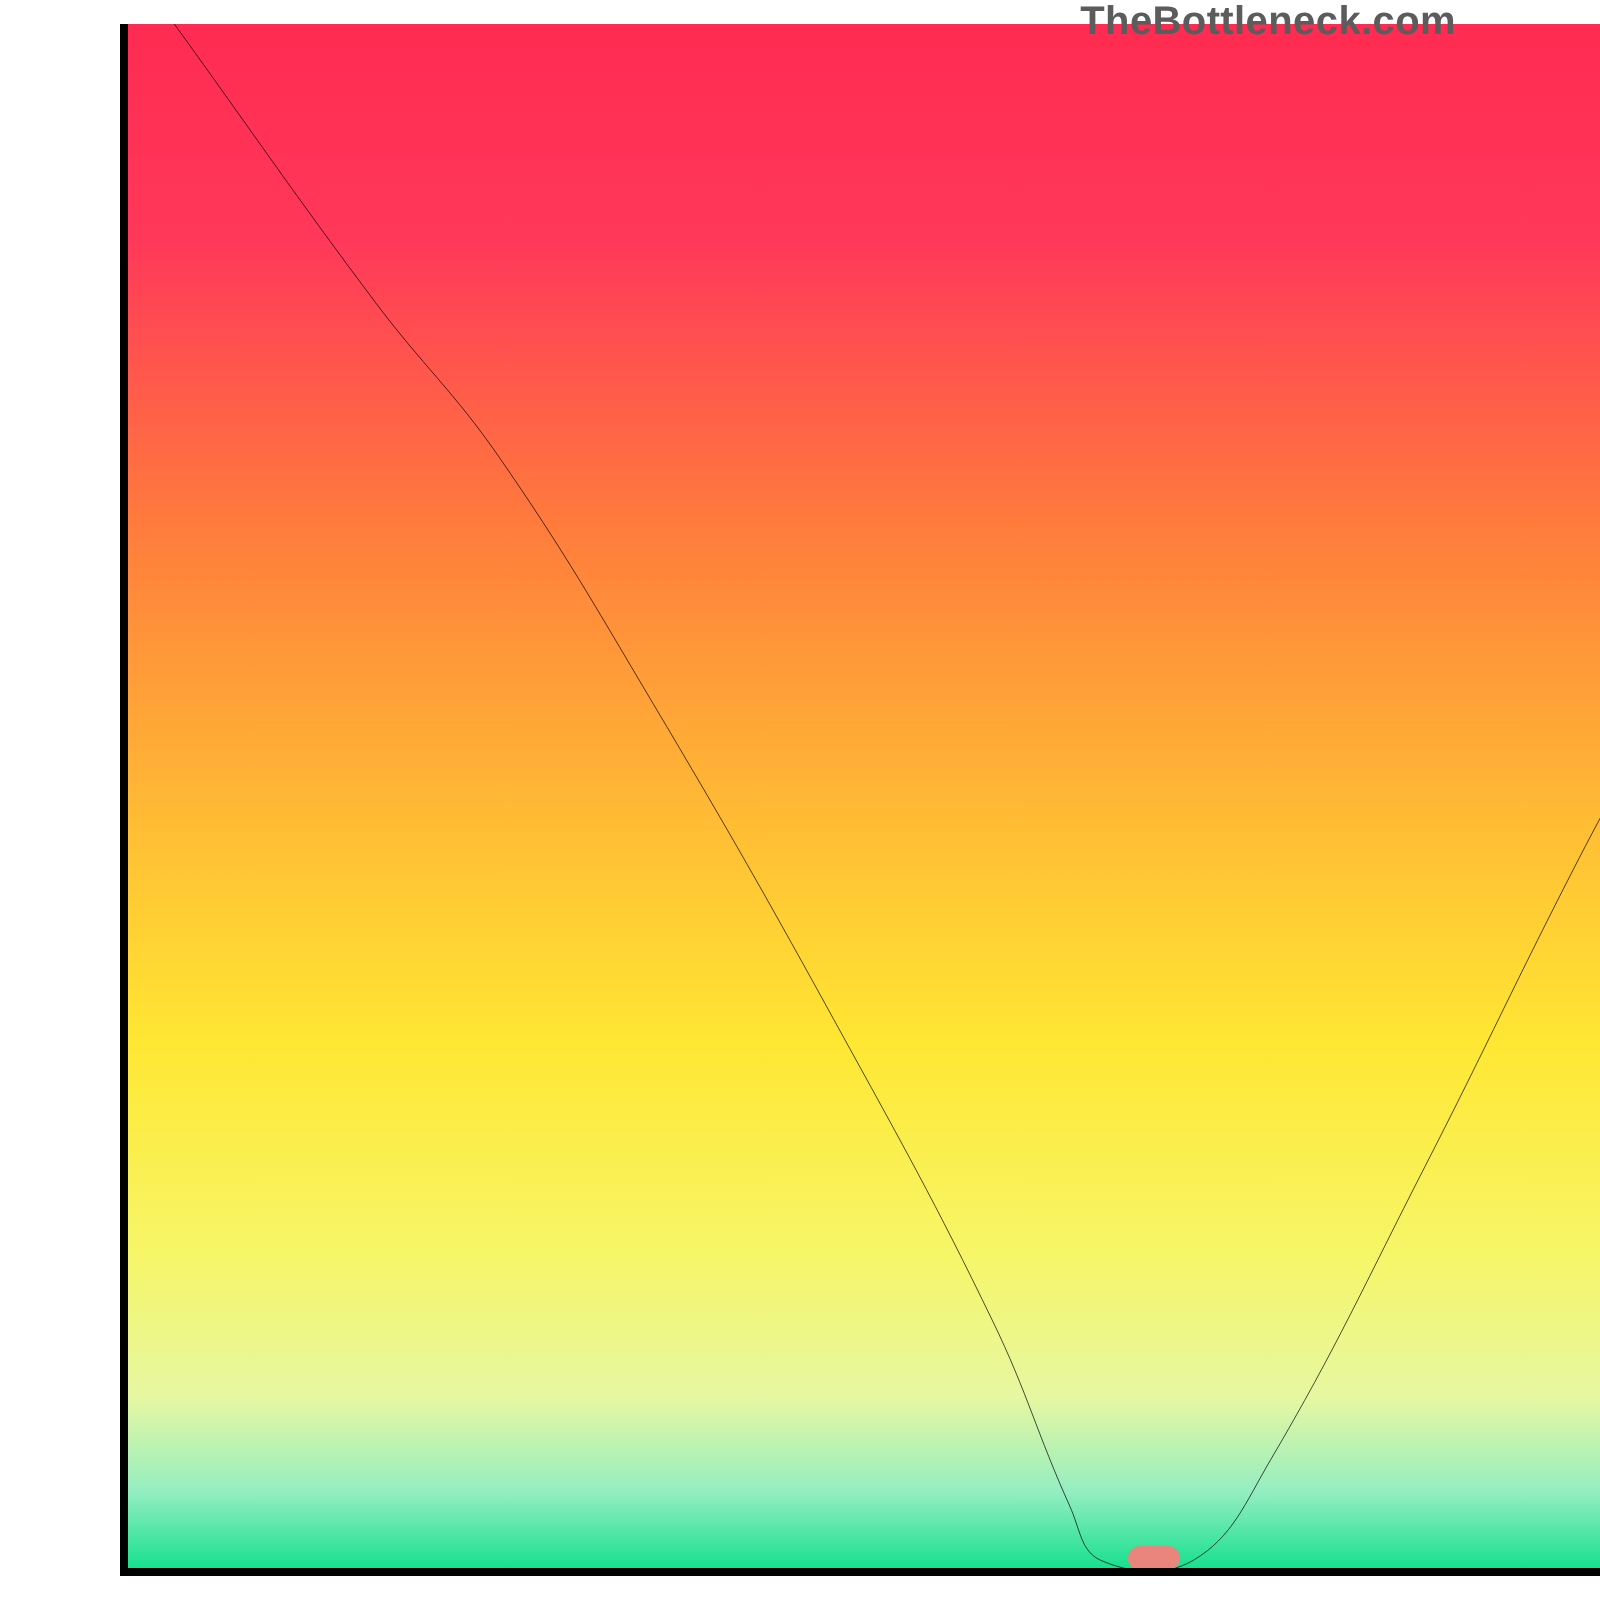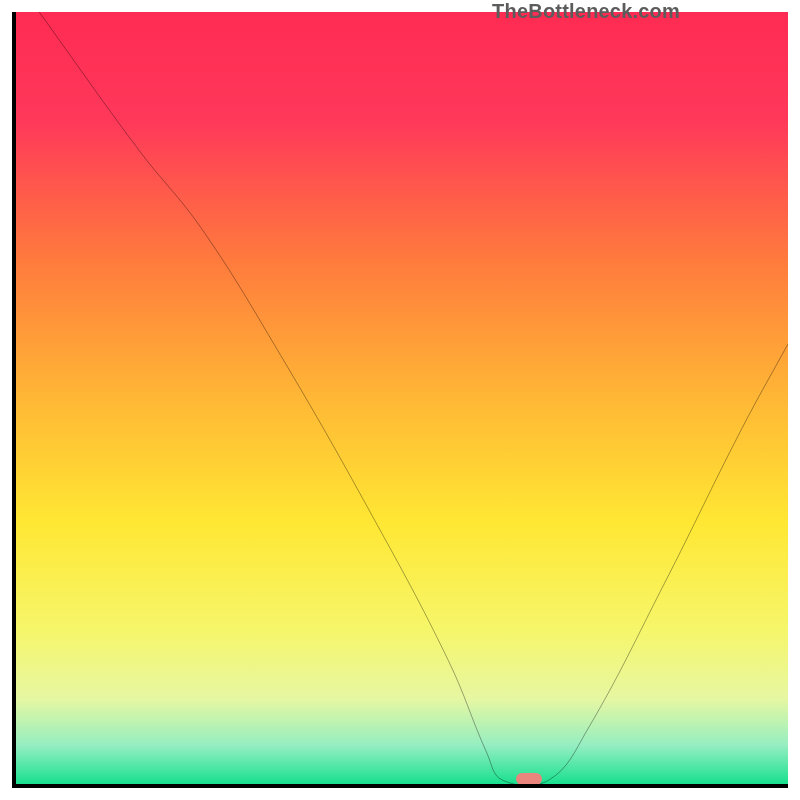--- a/index.html
+++ b/index.html
@@ -7,20 +7,21 @@
     padding: 0;
     width: 800px;
     height: 800px;
     background: #ffffff;
     font-family: Arial, Helvetica, sans-serif;
   }
   .chart-container {
     position: relative;
     width: 688px;
     height: 800px;
+    margin-left: 48px;
   }
   .plot-area {
     position: absolute;
     left: 12px;
     top: 12px;
     width: 776px;
     height: 776px;
     border-left: 4px solid #000;
     border-bottom: 4px solid #000;
     box-sizing: border-box;

